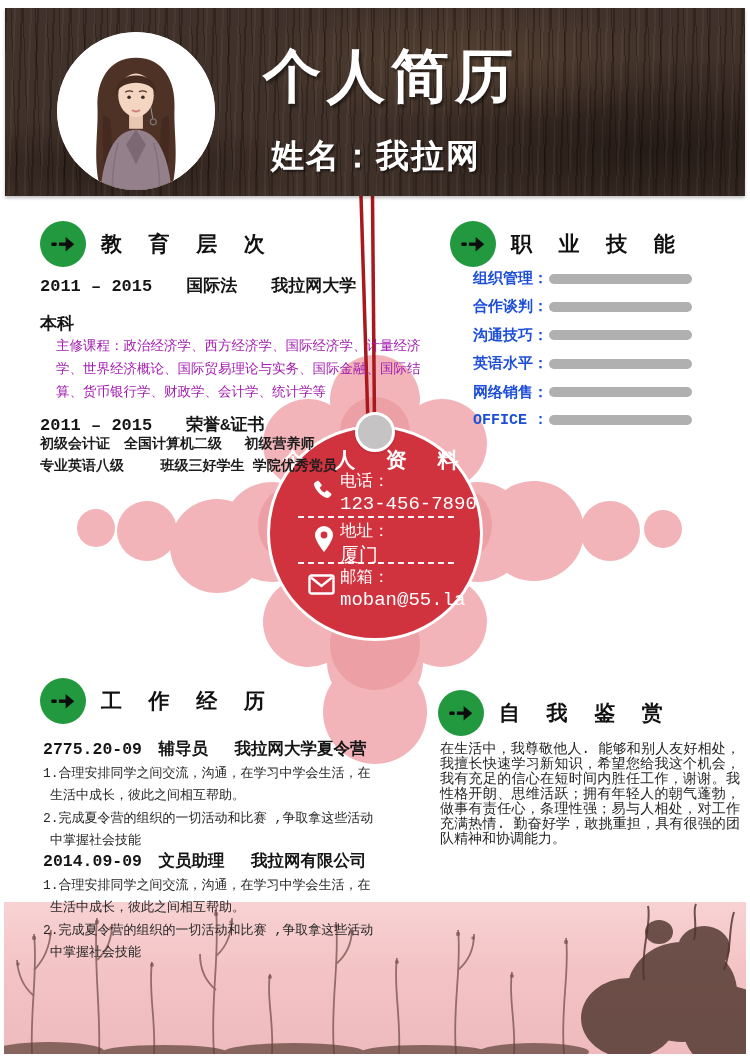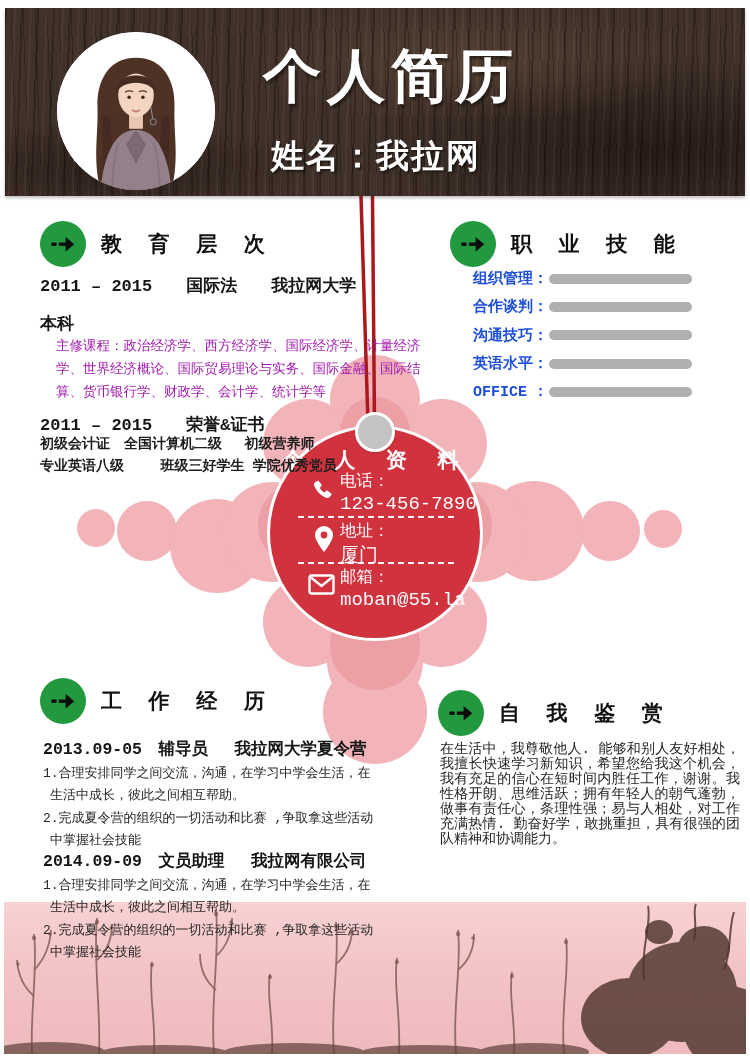--- a/index.html
+++ b/index.html
@@ -293,38 +293,42 @@
       </div>
       <div class="skl-row">
         <span class="skl-label">沟通技巧：</span>
         <span class="skl-bar"><span class="skl-fill" style="width: 83%;"></span></span>
       </div>
       <div class="skl-row">
         <span class="skl-label">英语水平：</span>
         <span class="skl-bar"><span class="skl-fill" style="width: 83%;"></span></span>
       </div>
       <div class="skl-row">
+        <span class="skl-label">网络销售：</span>
+        <span class="skl-bar"><span class="skl-fill" style="width: 84%;"></span></span>
+      </div>
+      <div class="skl-row">
         <span class="skl-label">OFFICE :</span>
         <span class="skl-bar"><span class="skl-fill" style="width: 86%;"></span></span>
       </div>
     </div>
   </section>
 
   <section class="sec" id="wrk">
     <div class="sec-head">
       <span class="badge">
         <svg viewBox="0 0 40 40">
             <rect x="4.5" y="18" width="7" height="4.5" rx="1" fill="#0d0d0d"></rect>
             <rect x="14.5" y="18" width="11" height="4.5" fill="#0d0d0d"></rect>
             <polygon points="23.5,10.5 35,20.2 23.5,30" fill="#0d0d0d"></polygon>
           </svg>
       </span>
       <h2 class="sec-title">工 作 经 历</h2>
     </div>
-    <div class="wrk-h wrk-h1">2013.09-05　辅导员　 我拉网大学夏令营</div>
+    <div class="wrk-h wrk-h1">2775.20-09　辅导员　 我拉网大学夏令营</div>
     <div class="wrk-body wrk-b1">
       <div>1.合理安排同学之间交流，沟通，在学习中学会生活，在</div>
       <div class="cont">生活中成长，彼此之间相互帮助。</div>
       <div>2.完成夏令营的组织的一切活动和比赛 ,争取拿这些活动</div>
       <div class="cont">中掌握社会技能</div>
     </div>
     <div class="wrk-h wrk-h2">2014.09-09　文员助理　 我拉网有限公司</div>
     <div class="wrk-body wrk-b2">
       <div>1.合理安排同学之间交流，沟通，在学习中学会生活，在</div>
       <div class="cont">生活中成长，彼此之间相互帮助。</div>

